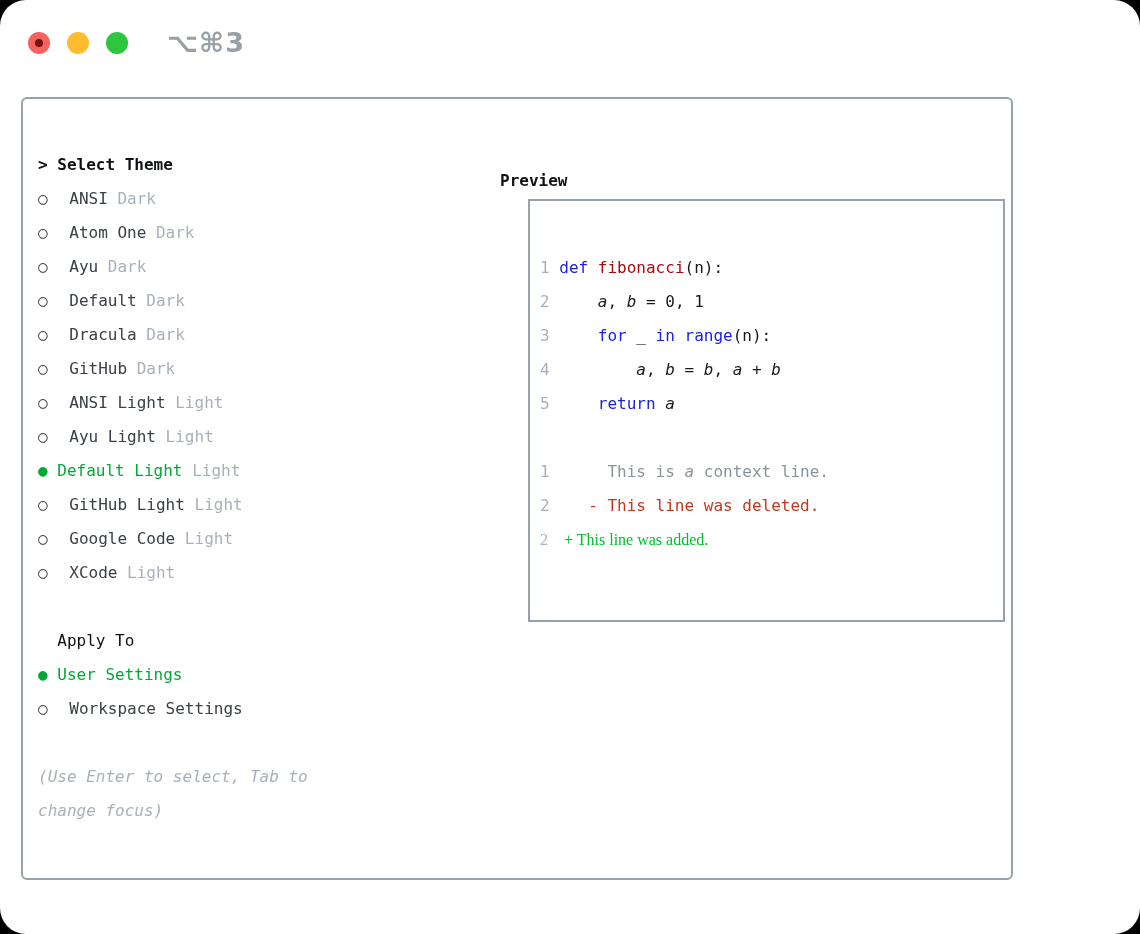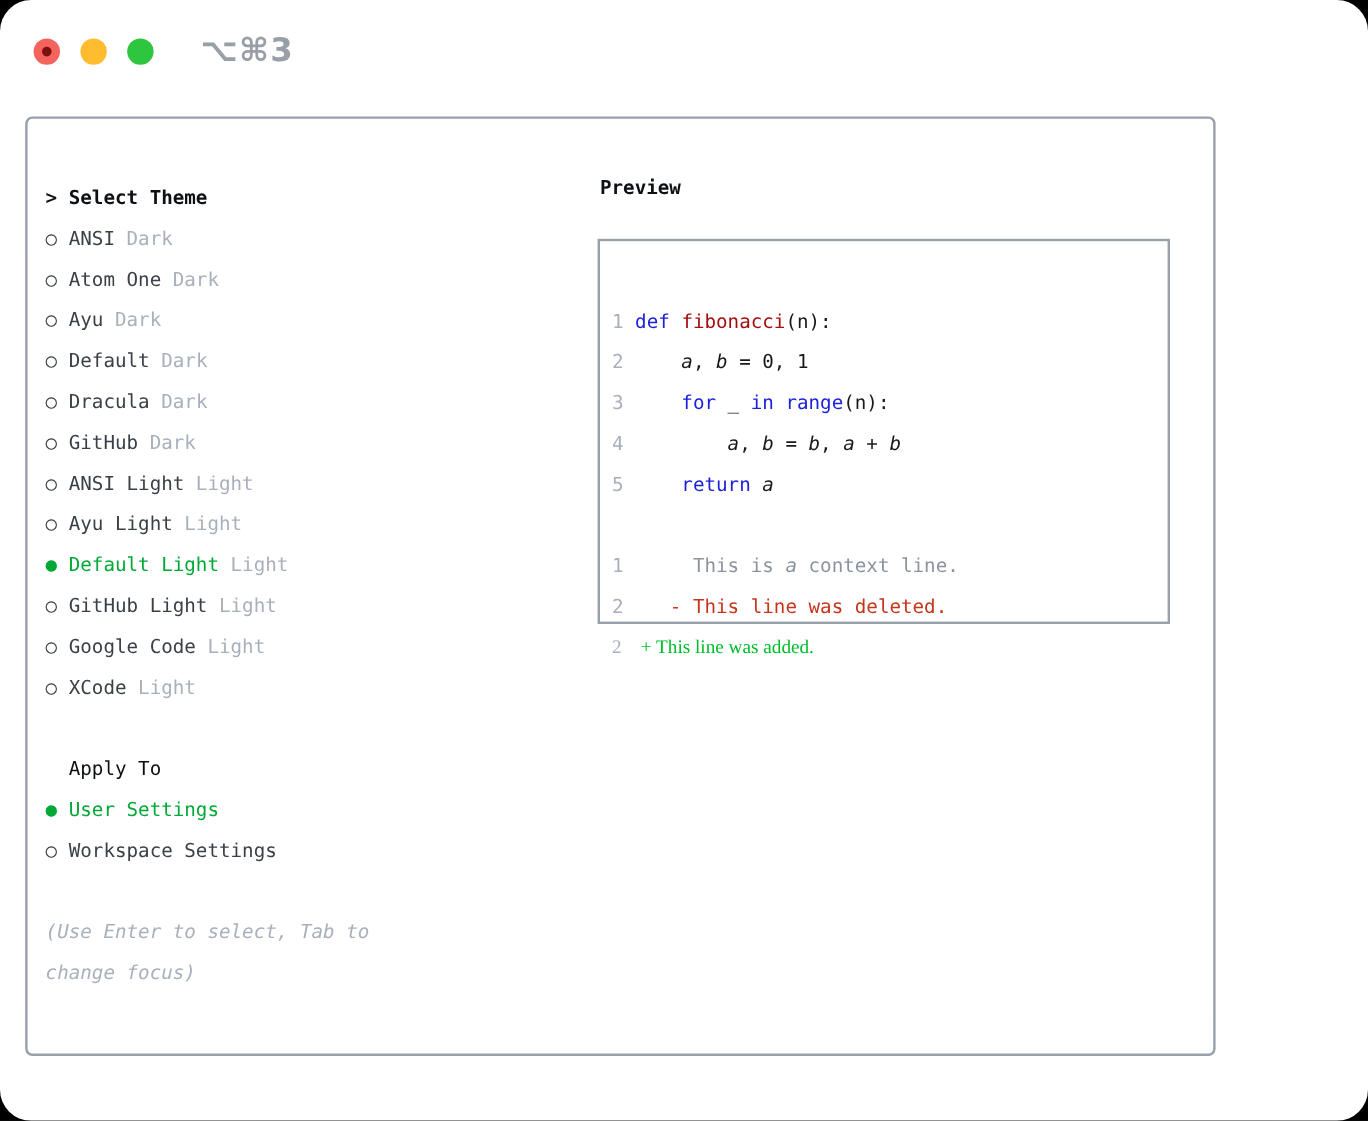--- a/index.html
+++ b/index.html
@@ -37,29 +37,29 @@
   }
   
   .leftcol,.preview-title,.preview-content{
     font-size:16px;line-height:34px;white-space:pre;
   }
   .leftcol{position:absolute;left:38px;top:148px;}
   .row{height:34px;}
   .bold{font-weight:bold;color:var(--heading);}
   .head{color:var(--heading);}
   .mark{color:var(--text);}
-  .name{color:var(--text);}
+  .name{color:var(--text);margin-left:12px;}
   .sel{color:var(--green);}
   .tag{color:var(--muted);}
   .hint{color:var(--muted);font-style:italic;}
   
-  .preview-title{position:absolute;left:500px;top:140px;font-weight:bold;color:var(--heading);}
+  .preview-title{position:absolute;left:500px;top:164px;font-weight:bold;color:var(--heading);}
   .preview-box{
-    position:absolute;left:498px;top:199px;
-    width:477px;height:321px;box-sizing:border-box;
+    position:absolute;left:528px;top:199px;
+    width:477px;height:423px;box-sizing:border-box;
     border:2px solid var(--border);
     background:#fff;
   }
   .preview-content{position:absolute;left:10px;top:50px;color:var(--code-text);}
   .ln{color:var(--muted);}
   .kw{color:var(--keyword);}
   .fn{color:var(--function);}
   .var{font-style:italic;}
   .row.ctx{color:var(--ctx);}
   .row.del{color:var(--red-diff);}

